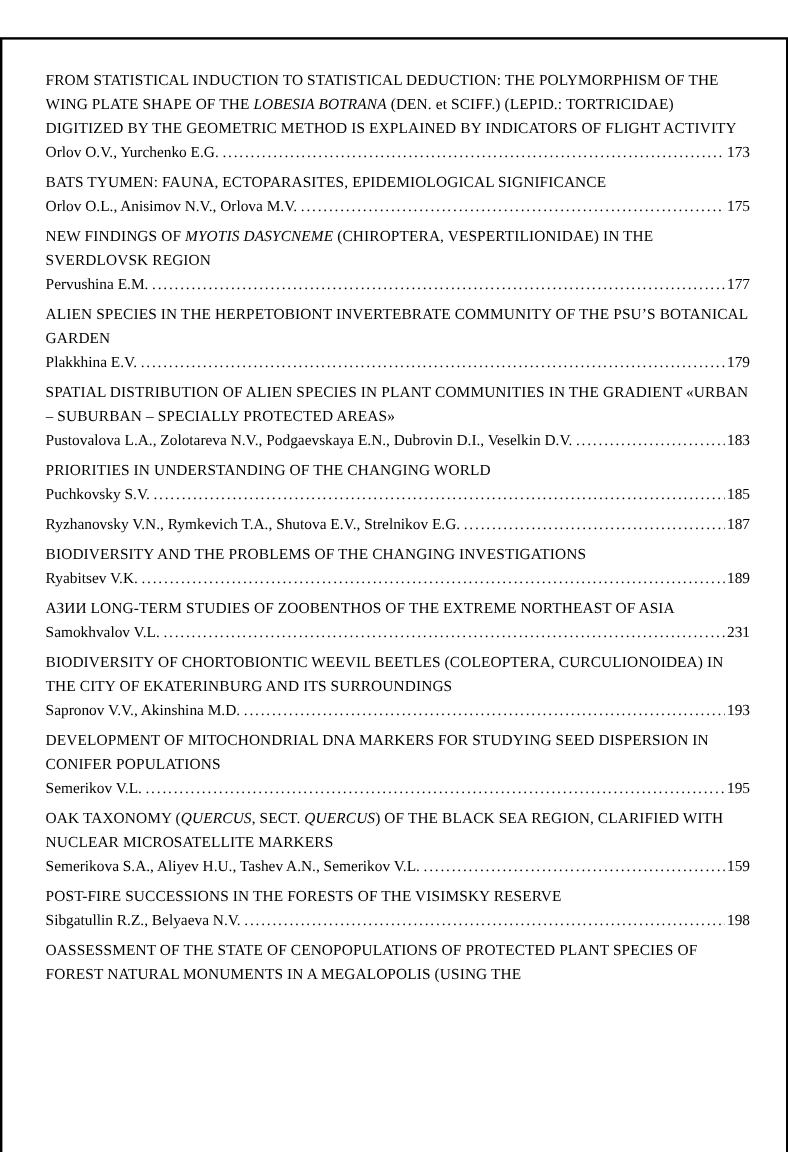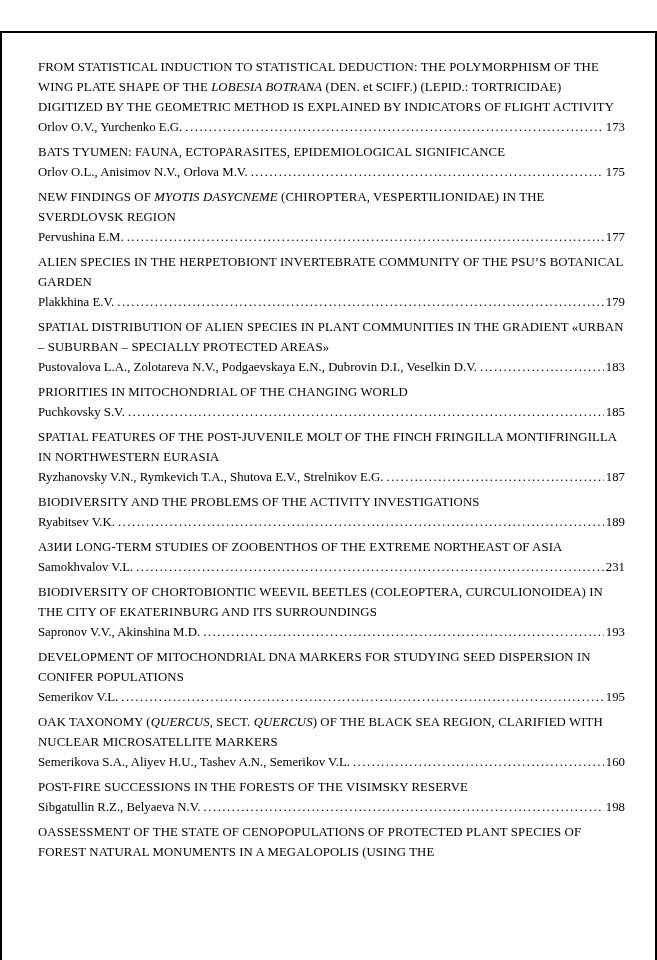--- a/index.html
+++ b/index.html
@@ -97,37 +97,36 @@
       </div>
       <div class="entry">
         <div class="title"><span class="seg-roman">SPATIAL DISTRIBUTION OF ALIEN SPECIES IN PLANT COMMUNITIES IN THE GRADIENT «URBAN – SUBURBAN – SPECIALLY PROTECTED AREAS»</span></div>
         <div class="authors-line">
           <span class="authors">Pustovalova L.A., Zolotareva N.V., Podgaevskaya E.N., Dubrovin D.I., Veselkin D.V.</span>
           <span class="dots"></span>
           <span class="pageno">183</span>
         </div>
       </div>
       <div class="entry">
-        <div class="title"><span class="seg-roman">PRIORITIES IN MITOCHONDRIAL OF THE CHANGING WORLD</span></div>
+        <div class="title"><span class="seg-roman">PRIORITIES IN UNDERSTANDING OF THE CHANGING WORLD</span></div>
         <div class="authors-line">
           <span class="authors">Puchkovsky S.V.</span>
           <span class="dots"></span>
           <span class="pageno">185</span>
         </div>
       </div>
       <div class="entry">
-        <div class="title"><span class="seg-roman">SPATIAL FEATURES OF THE POST-JUVENILE MOLT OF THE FINCH FRINGILLA MONTIFRINGILLA IN NORTHWESTERN EURASIA</span></div>
         <div class="authors-line">
           <span class="authors">Ryzhanovsky V.N., Rymkevich T.A., Shutova E.V., Strelnikov E.G.</span>
           <span class="dots"></span>
           <span class="pageno">187</span>
         </div>
       </div>
       <div class="entry">
-        <div class="title"><span class="seg-roman">BIODIVERSITY AND THE PROBLEMS OF THE ACTIVITY INVESTIGATIONS</span></div>
+        <div class="title"><span class="seg-roman">BIODIVERSITY AND THE PROBLEMS OF THE CHANGING INVESTIGATIONS</span></div>
         <div class="authors-line">
           <span class="authors">Ryabitsev V.K.</span>
           <span class="dots"></span>
           <span class="pageno">189</span>
         </div>
       </div>
       <div class="entry">
         <div class="title"><span class="seg-roman">АЗИИ LONG-TERM STUDIES OF ZOOBENTHOS OF THE EXTREME NORTHEAST OF ASIA</span></div>
         <div class="authors-line">
           <span class="authors">Samokhvalov V.L.</span>
@@ -149,21 +148,21 @@
           <span class="authors">Semerikov V.L.</span>
           <span class="dots"></span>
           <span class="pageno">195</span>
         </div>
       </div>
       <div class="entry">
         <div class="title"><span class="seg-roman">OAK TAXONOMY (</span><span class="seg-italic">QUERCUS</span><span class="seg-roman">, SECT. </span><span class="seg-italic">QUERCUS</span><span class="seg-roman">) OF THE BLACK SEA REGION, CLARIFIED WITH NUCLEAR MICROSATELLITE MARKERS</span></div>
         <div class="authors-line">
           <span class="authors">Semerikova S.A., Aliyev H.U., Tashev A.N., Semerikov V.L.</span>
           <span class="dots"></span>
-          <span class="pageno">160</span>
+          <span class="pageno">159</span>
         </div>
       </div>
       <div class="entry">
         <div class="title"><span class="seg-roman">POST-FIRE SUCCESSIONS IN THE FORESTS OF THE VISIMSKY RESERVE</span></div>
         <div class="authors-line">
           <span class="authors">Sibgatullin R.Z., Belyaeva N.V.</span>
           <span class="dots"></span>
           <span class="pageno">198</span>
         </div>
       </div>

